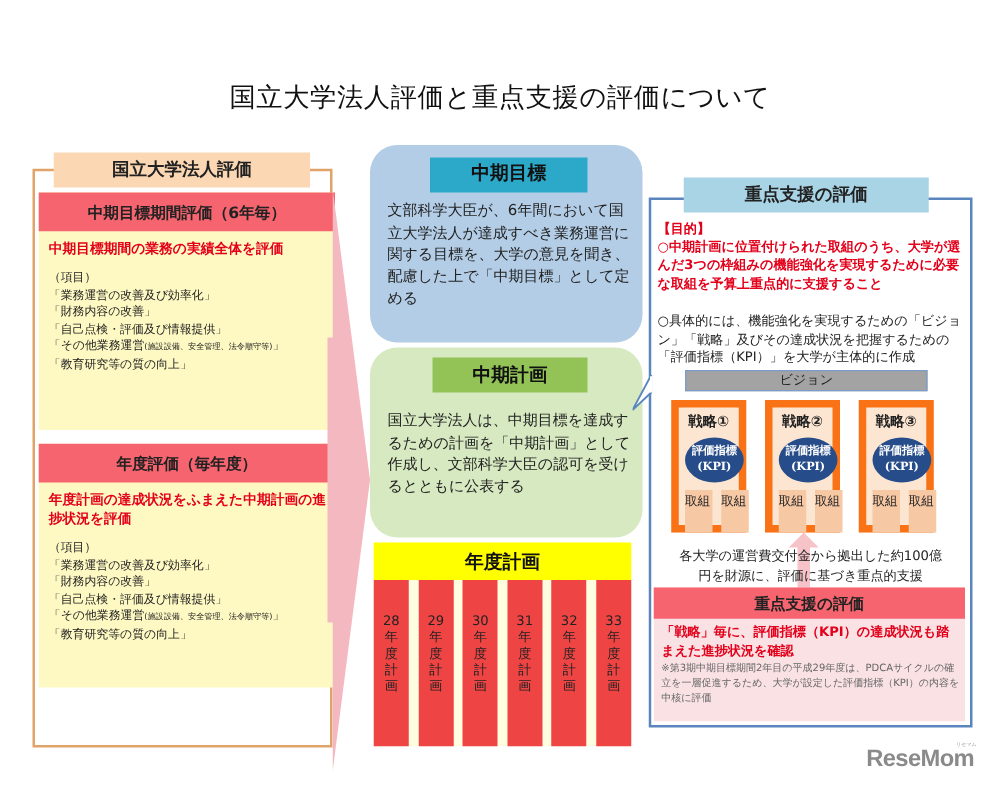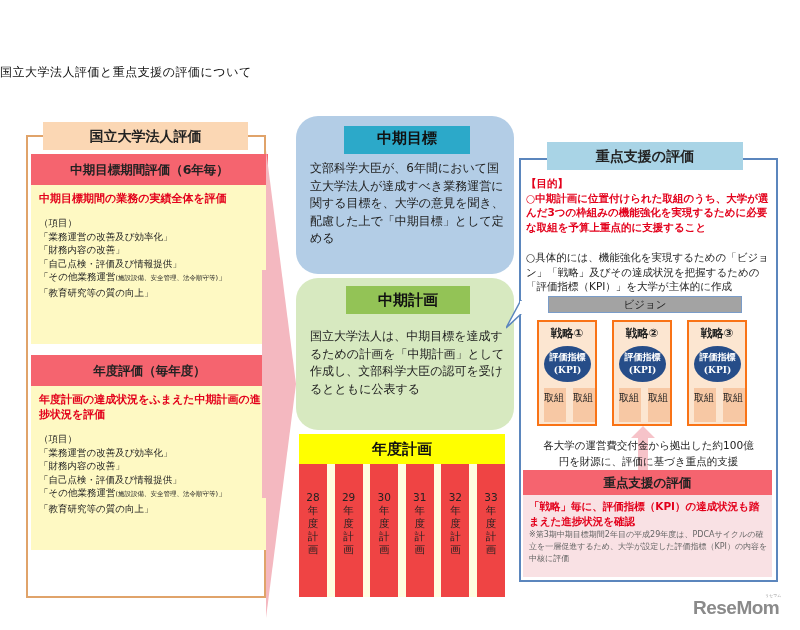--- a/index.html
+++ b/index.html
@@ -1,19 +1,19 @@
 <!DOCTYPE html>
 <html><head>
 <meta charset="utf-8">
 <style>
   * { box-sizing: border-box; margin: 0; padding: 0; }
   html, body { width: 800px; height: 630px; background: #ffffff; overflow: hidden; }
   body { position: relative; font-family: "DejaVu Sans", "Liberation Sans", sans-serif; color: #222; }
 
-  .title { position: absolute; left: 0; top: 64px; width: 800px; font-size: 12px; color: #111; letter-spacing: 0.5px; }
+  .title { position: absolute; left: 0; top: 64px; width: 800px; text-align: center; font-size: 21px; color: #111; letter-spacing: 0.5px; }
 
   
   .left-frame { position: absolute; left: 26px; top: 135px; width: 240px; height: 463px; border: 2px solid #e0a36a; }
   .left-header { position: absolute; left: 43px; top: 122px; width: 205px; height: 28px; background: #fbd7b4; text-align: center; font-size: 14px; font-weight: bold; line-height: 28px; color: #222; }
   .sec { position: absolute; left: 31px; width: 237px; background: #fef9c3; }
   .sec-head { background: #f5646f; color: #222; font-weight: bold; font-size: 12.5px; text-align: center; height: 31px; line-height: 31px; }
   .sec-lead { color: #e3001b; font-weight: bold; font-size: 11px; line-height: 15px; padding: 6px 6px 0 8px; }
   .sec-items { font-size: 9.5px; line-height: 13.5px; padding: 10px 6px 0 8px; color: #222; }
   .sec-items .small { font-size: 6.5px; }
   .sec1 { top: 154px; height: 190px; }
@@ -39,21 +39,21 @@
   .yr .col span { display: block; }
 
   
   .right-frame { position: absolute; left: 519px; top: 158px; width: 259px; height: 424px; border: 2px solid #5b86bd; background: #fff; }
   .callout-tri { position: absolute; left: 506px; top: 300px; width: 16px; height: 30px; }
   .right-header { position: absolute; left: 547px; top: 142px; width: 196px; height: 28px; background: #a9d4e6; text-align: center; line-height: 28px; font-weight: bold; font-size: 14px; color: #222; }
   .purpose { position: absolute; left: 526px; top: 176px; width: 250px; font-size: 10.5px; line-height: 14.5px; color: #e3001b; font-weight: bold; }
   .concrete { position: absolute; left: 526px; top: 250px; width: 250px; font-size: 10.5px; line-height: 14.5px; color: #222; }
   .vision { position: absolute; left: 548px; top: 296px; width: 194px; height: 17px; background: #a3a3a3; border: 1px solid #7a9cc8; text-align: center; font-size: 10.5px; line-height: 15px; color: #222; }
 
-  .strat { position: absolute; top: 320px; width: 60px; height: 106px; border: 2px solid #f97316; background: #fce6d1; }
+  .strat { position: absolute; top: 320px; width: 60px; height: 106px; border: 6px solid #f97316; background: #fce6d1; }
   .strat .nm { text-align: center; font-size: 11.5px; font-weight: bold; margin-top: 4px; color: #222; }
   .strat .kpi { position: absolute; left: 5px; top: 24px; width: 47px; height: 36px; background: #264d89; border-radius: 50%; color: #fff; font-weight: bold; font-size: 9px; text-align: center; line-height: 13px; padding-top: 5px; font-family: "DejaVu Serif", serif; }
   .strat .tk { position: absolute; top: 66px; width: 22px; height: 34px; background: #f7c8a4; font-size: 10px; text-align: left; line-height: 15px; color: #222; padding-top: 2px; }
   .strat .tk.a { left: 5px; }
   .strat .tk.b { left: 34px; }
   .s1 { left: 537px; }
   .s2 { left: 612px; }
   .s3 { left: 687px; }
 
   .up-arrow { position: absolute; left: 631px; top: 426px; width: 24px; height: 50px; }

